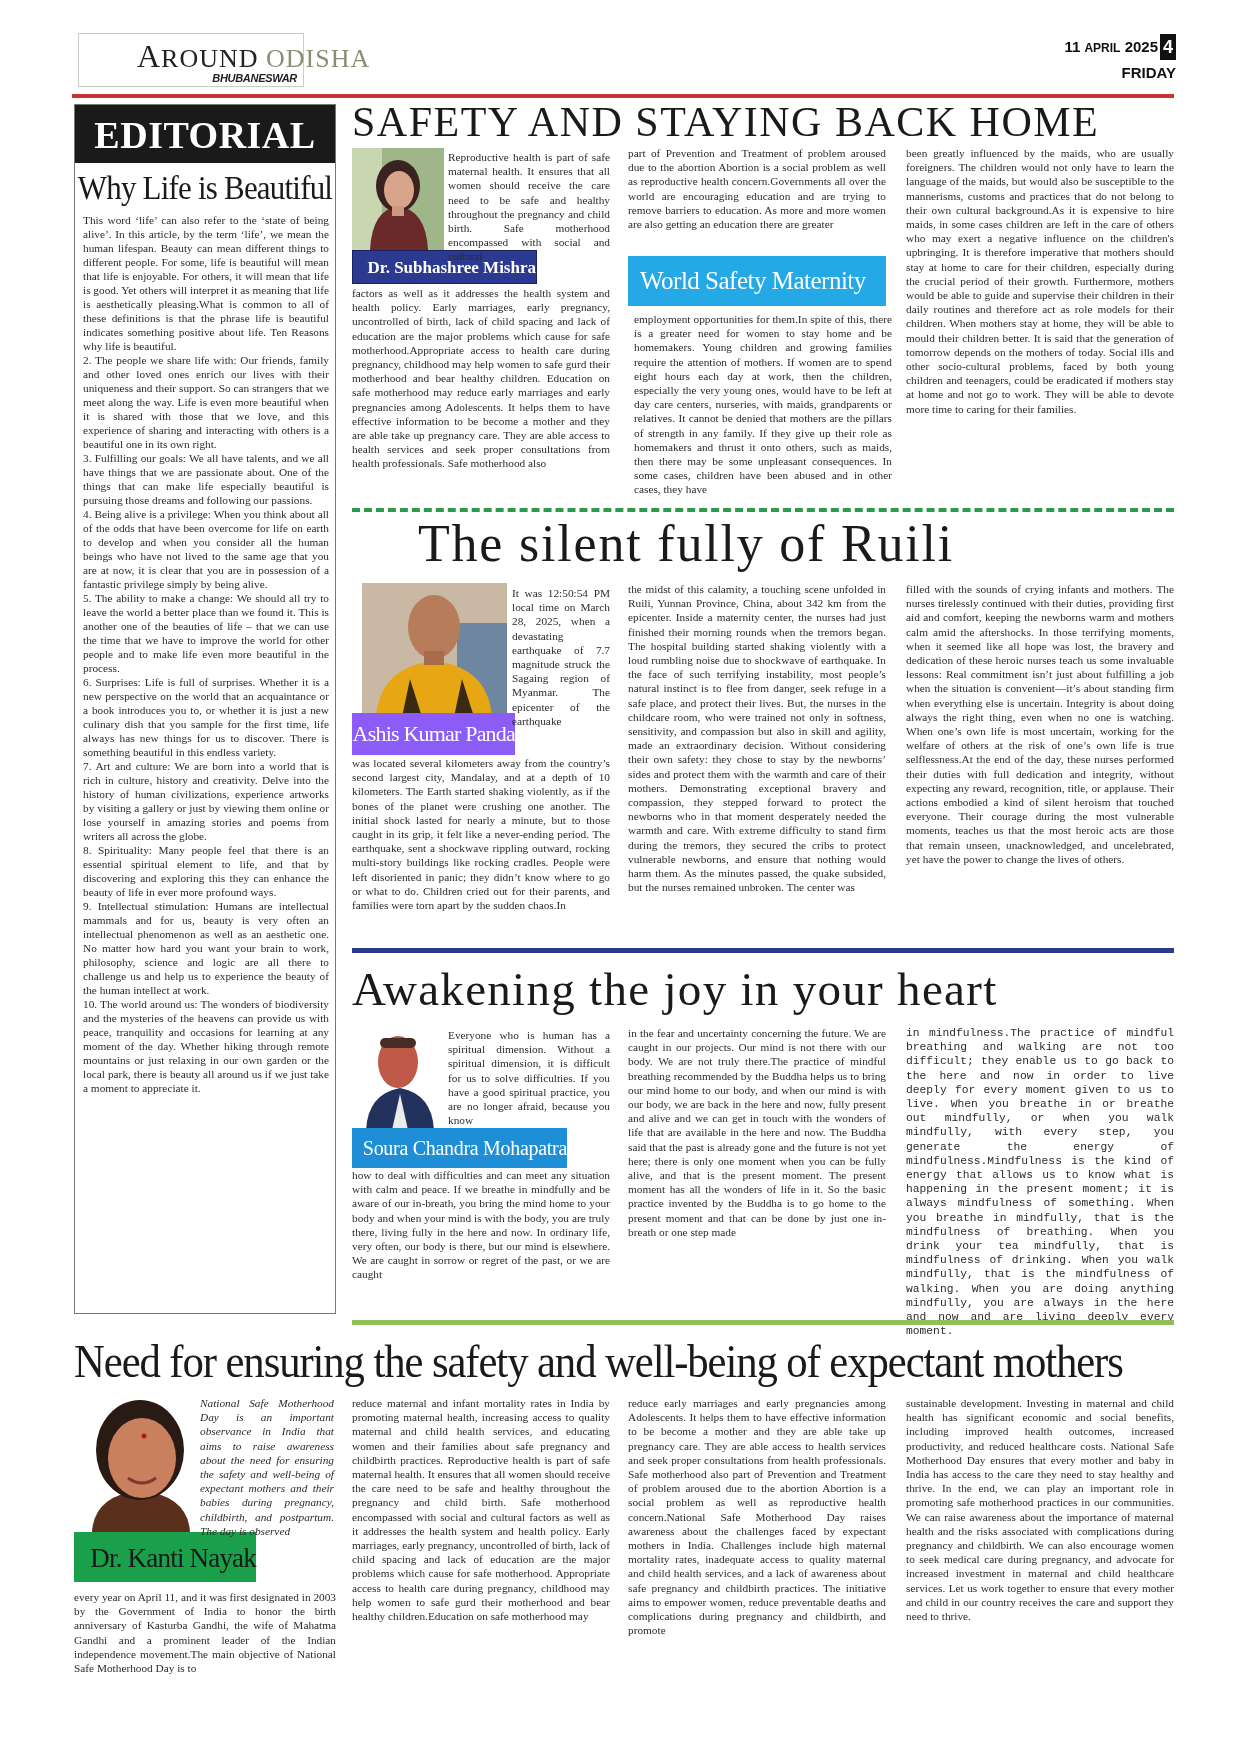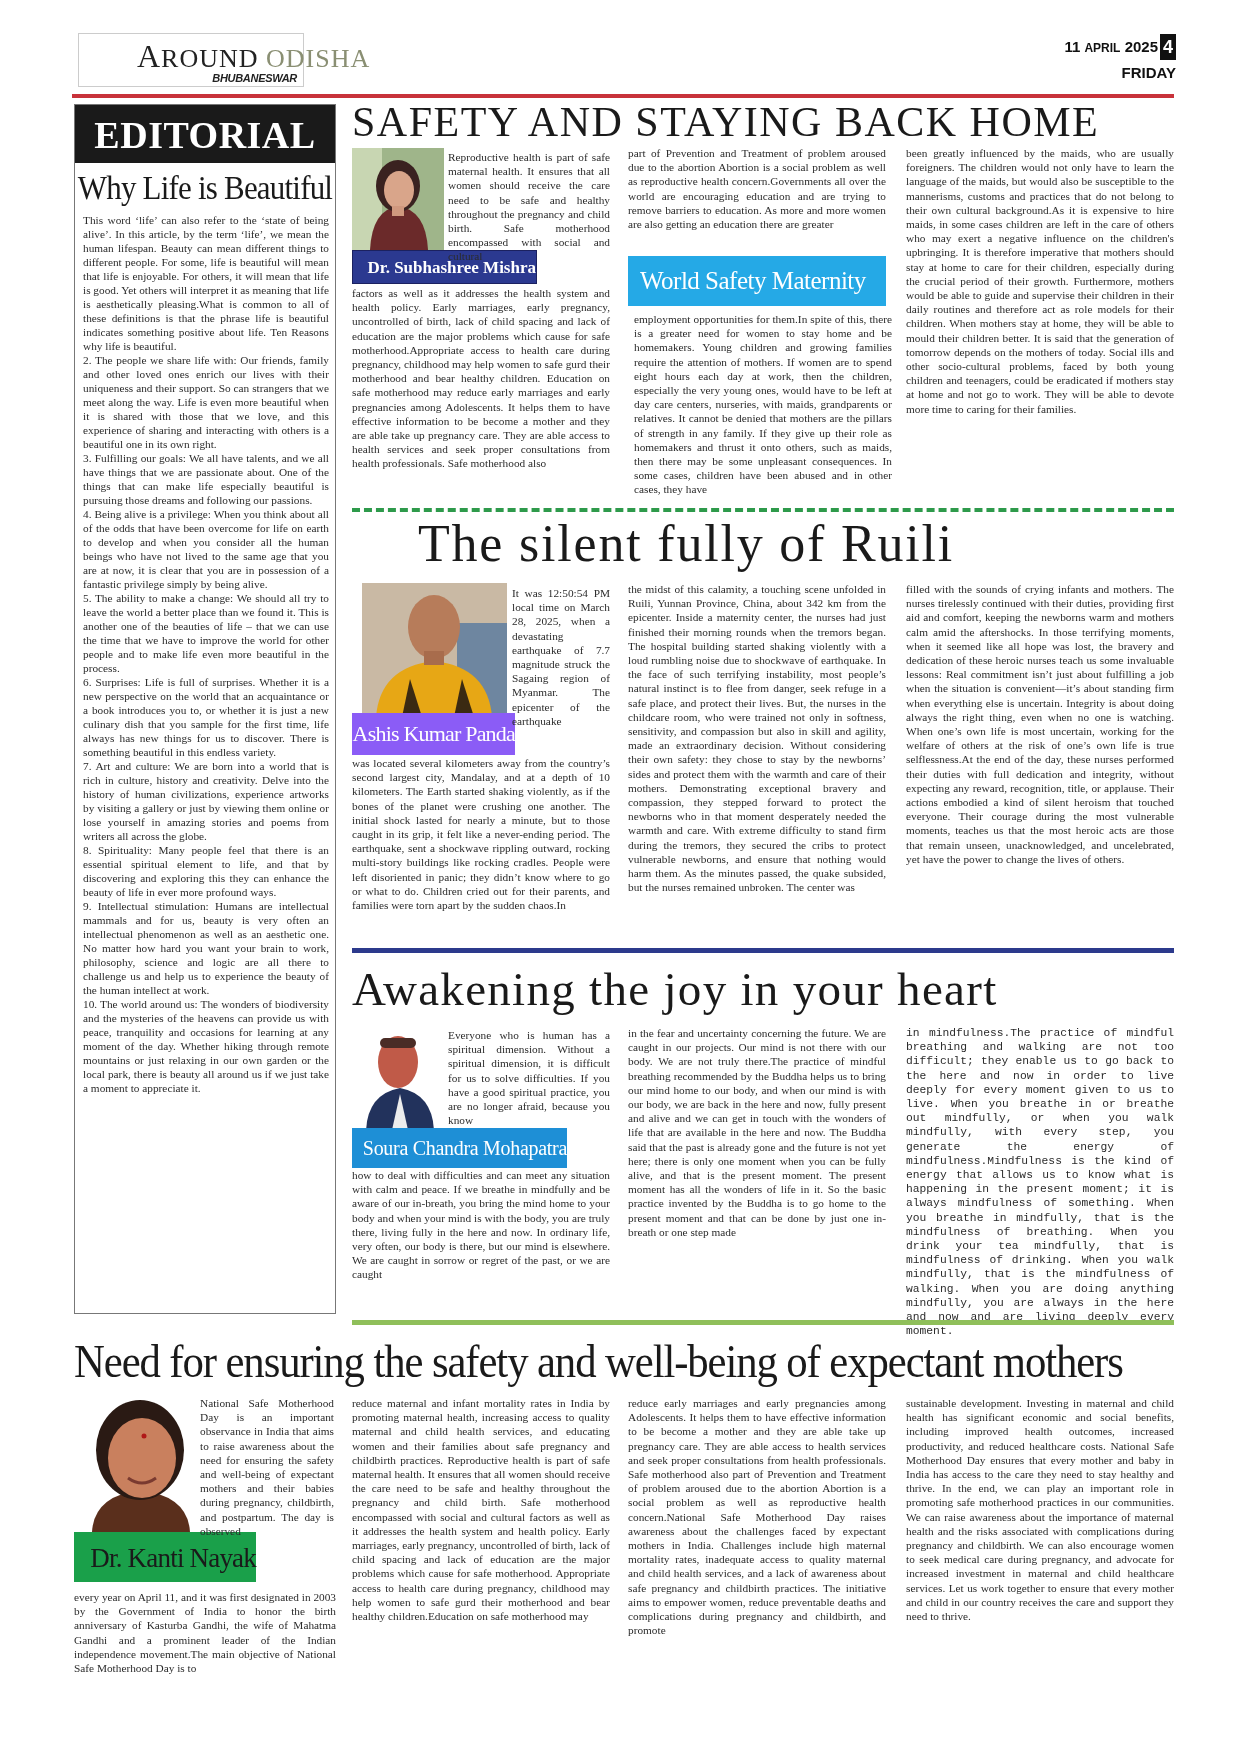--- a/index.html
+++ b/index.html
@@ -183,21 +183,21 @@
     <path d="M8 140 Q10 104 56 98 Q104 104 106 140 Z" fill="#5a2f1c"></path>
     <ellipse cx="56" cy="58" rx="44" ry="50" fill="#2a1a14"></ellipse>
     <ellipse cx="58" cy="66" rx="34" ry="40" fill="#c9805e"></ellipse>
     <circle cx="60" cy="44" r="2.5" fill="#b01818"></circle>
     <path d="M44 86 Q58 96 72 86" stroke="#7a3a30" stroke-width="3" fill="none"></path>
   </svg>
 </div>
 <div class="abs name-tag" style="left:74px;top:1532px;width:182px;height:50px;background:#1aa04a;color:#1a1a1a;font-size:27px;line-height:52px;letter-spacing:-0.8px;">
   <span>Dr. Kanti Nayak</span>
 </div>
-<div class="abs col" style="left:200px;top:1396px;width:134px;">
+<div class="abs col" style="left:200px;top:1396px;width:134px;font-style:italic;">
   <p>National Safe Motherhood Day is an important observance in India that aims to raise awareness about the need for ensuring the safety and well-being of expectant mothers and their babies during pregnancy, childbirth, and postpartum. The day is observed</p>
 </div>
 <div class="abs col" style="left:74px;top:1590px;width:262px;">
   <p>every year on April 11, and it was first designated in 2003 by the Government of India to honor the birth anniversary of Kasturba Gandhi, the wife of Mahatma Gandhi and a prominent leader of the Indian independence movement.The main objective of National Safe Motherhood Day is to</p>
 </div>
 <div class="abs col" style="left:352px;top:1396px;width:258px;">
   <p>reduce maternal and infant mortality rates in India by promoting maternal health, increasing access to quality maternal and child health services, and educating women and their families about safe pregnancy and childbirth practices. Reproductive health is part of safe maternal health. It ensures that all women should receive the care need to be safe and healthy throughout the pregnancy and child birth. Safe motherhood encompassed with social and cultural factors as well as it addresses the health system and health policy. Early marriages, early pregnancy, uncontrolled of birth, lack of child spacing and lack of education are the major problems which cause for safe motherhood. Appropriate access to health care during pregnancy, childhood may help women to safe gurd their motherhood and bear healthy children.Education on safe motherhood may</p>
 </div>
 <div class="abs col" style="left:628px;top:1396px;width:258px;">
   <p>reduce early marriages and early pregnancies among Adolescents. It helps them to have effective information to be become a mother and they are able take up pregnancy care. They are able access to health services and seek proper consultations from health professionals. Safe motherhood also part of Prevention and Treatment of problem aroused due to the abortion Abortion is a social problem as well as reproductive health concern.National Safe Motherhood Day raises awareness about the challenges faced by expectant mothers in India. Challenges include high maternal mortality rates, inadequate access to quality maternal and child health services, and a lack of awareness about safe pregnancy and childbirth practices. The initiative aims to empower women, reduce preventable deaths and complications during pregnancy and childbirth, and promote</p>

